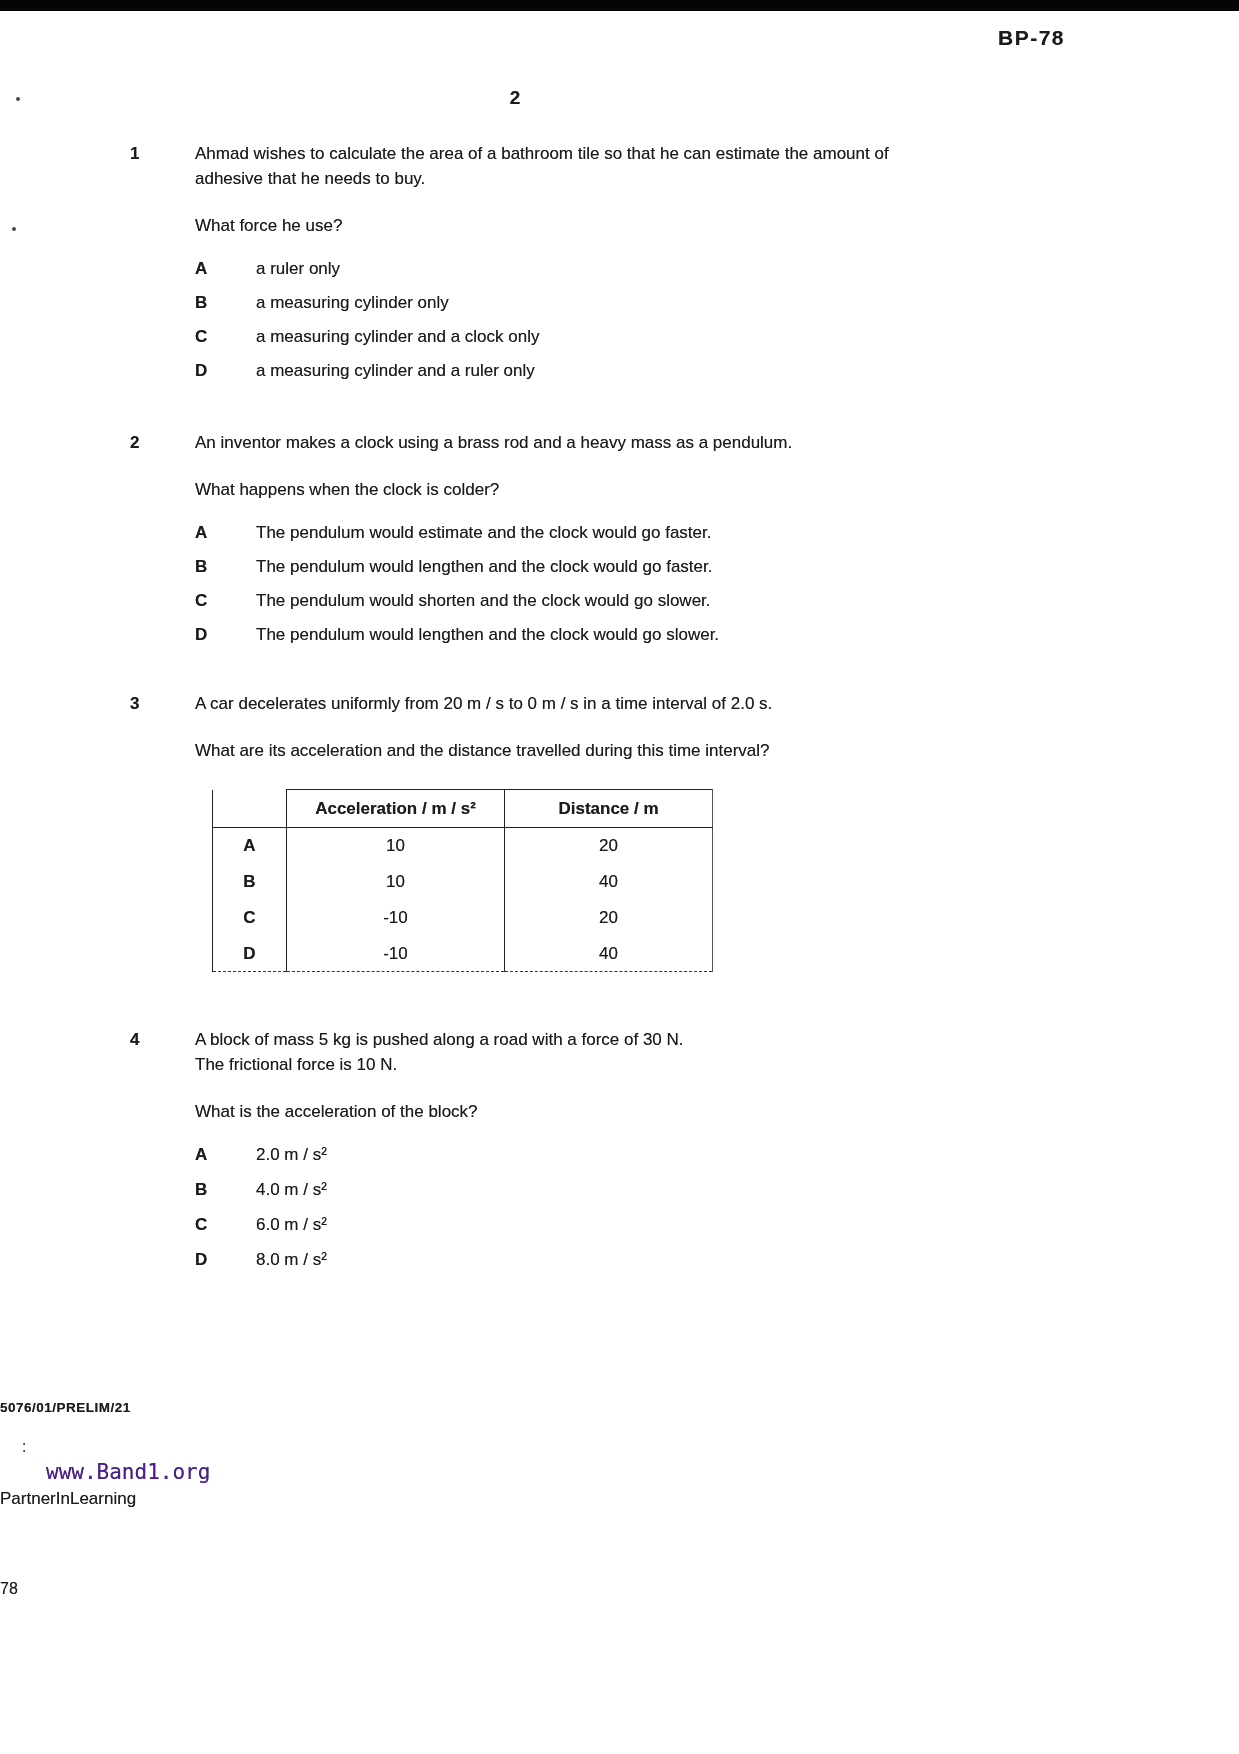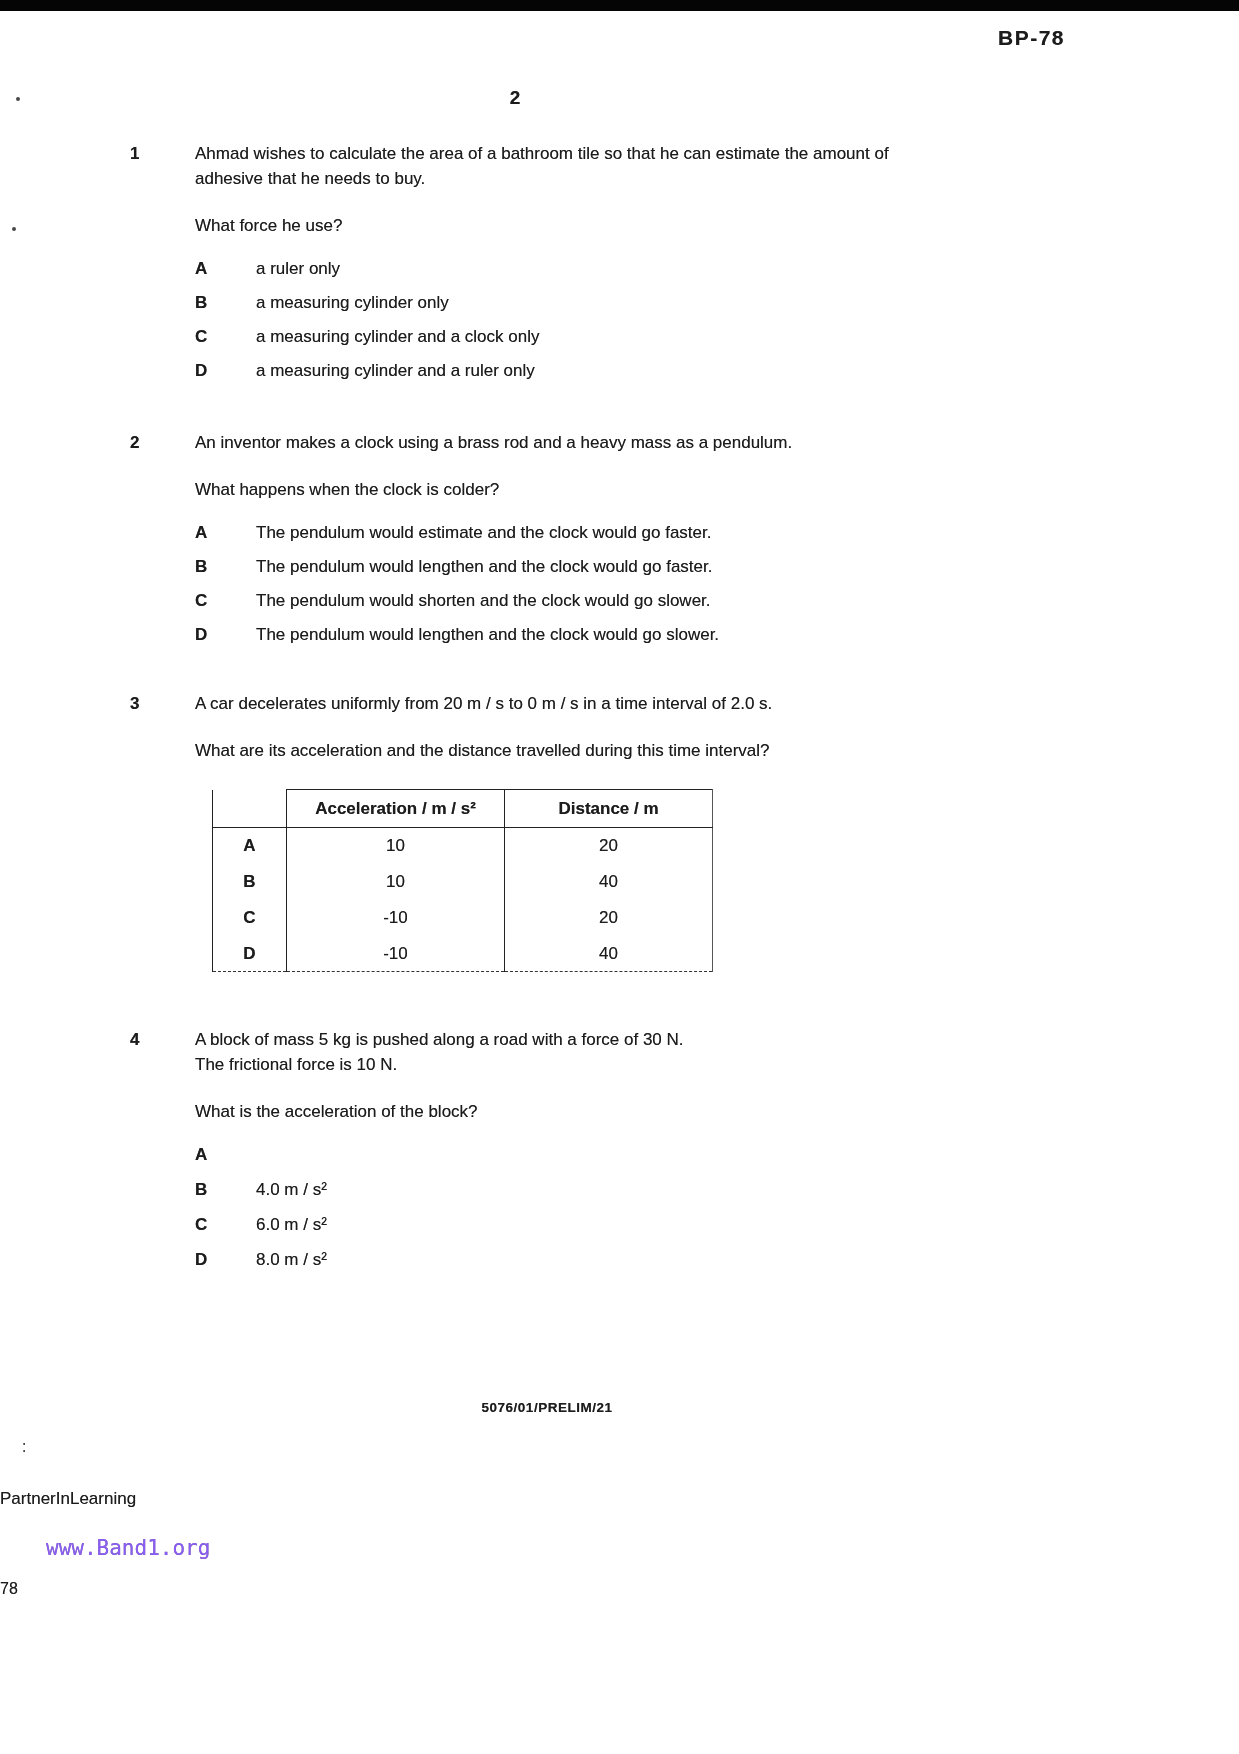--- a/index.html
+++ b/index.html
@@ -40,24 +40,24 @@
   .qtable thead th.hcol { border-top:1.5px solid #222; border-left:1.5px solid #222; }
   .qtable thead th.hcol:last-child { border-right:1.2px solid #555; }
   .qtable td { height:36px; font-weight:normal; }
   .qtable td + td { border-left:1.5px solid #222; }
   .qtable td:last-child { border-right:1.2px solid #555; }
   .qtable tbody tr:last-child td { border-bottom:1.5px dashed #333; }
   .qtable .rlabel { font-weight:bold; width:74px; }
   .qtable .w-acc { width:218px; }
   .qtable .w-dist { width:208px; }
 
-  .footer-code { position:absolute; top:1400px; left:0; width:1094px; text-align:center; font-size:13.5px; font-weight:bold; letter-spacing:0.5px; }
+  .footer-code { position:absolute; top:1400px; left:0; width:1094px; font-size:13.5px; font-weight:bold; letter-spacing:0.5px; }
   .footer-brand { position:absolute; top:1489px; left:0; width:1000px; text-align:left; font-size:17px; }
   .footer-page { position:absolute; top:1580px; left:0; width:1086px; font-size:16px; }
-  .watermark { position:absolute; top:1536px; left:46px; font-family:"DejaVu Sans Mono", monospace; font-size:21px; color:#8b5cf6; }
+  .watermark { position:absolute; top:1460px; left:46px; font-family:"DejaVu Sans Mono", monospace; font-size:21px; color:#4c1d95; }
 </style>
 </head>
 <body>
 
 <div class="page">
 
   <div class="scan-topbar"></div>
   <div class="speck speck-1"></div>
   <div class="speck speck-2"></div>
   <div class="speck speck-3">:</div>
@@ -158,20 +158,21 @@
 
   <div class="question q4">
     <span class="qnum">4</span>
     <div class="qbody">
       <p class="stem">A block of mass 5 kg is pushed along a road with a force of 30 N.</p>
       <p class="stem">The frictional force is 10 N.</p>
       <p class="prompt">What is the acceleration of the block?</p>
       <div class="options">
         <div class="option">
           <span class="opt-letter">A</span>
+          <span class="opt-text">2.0 m / s²</span>
         </div>
         <div class="option">
           <span class="opt-letter">B</span>
           <span class="opt-text">4.0 m / s²</span>
         </div>
         <div class="option">
           <span class="opt-letter">C</span>
           <span class="opt-text">6.0 m / s²</span>
         </div>
         <div class="option">

